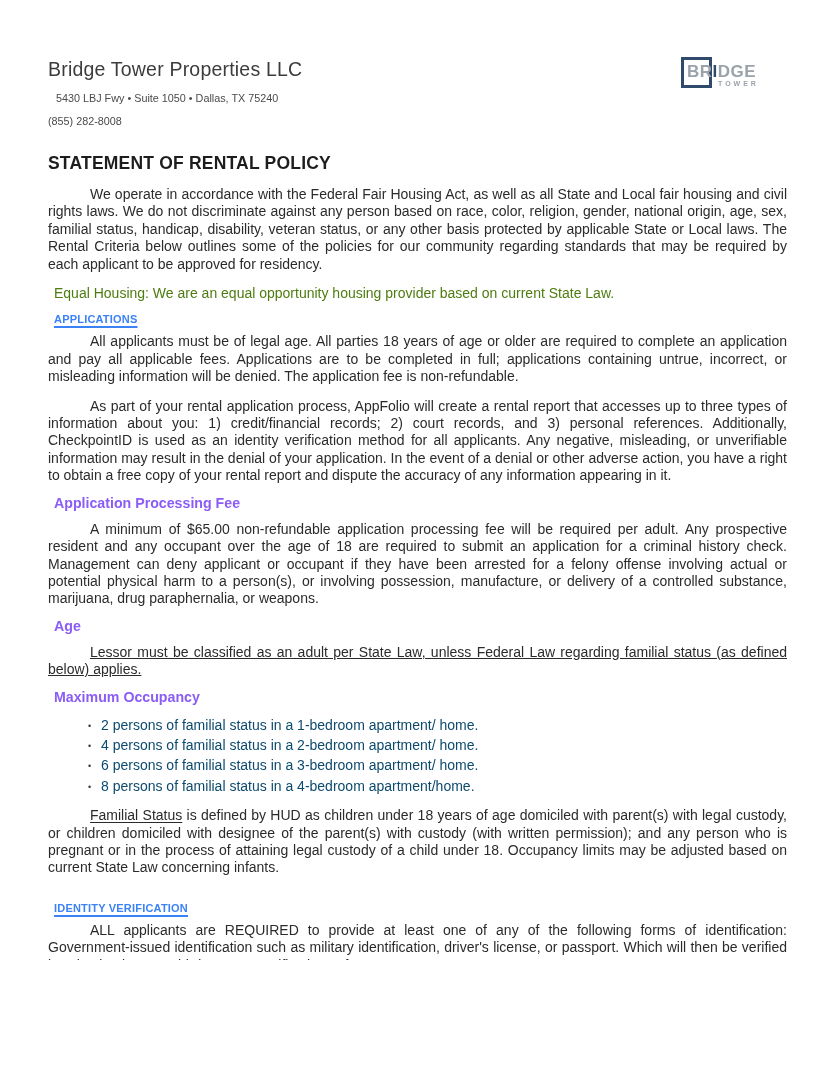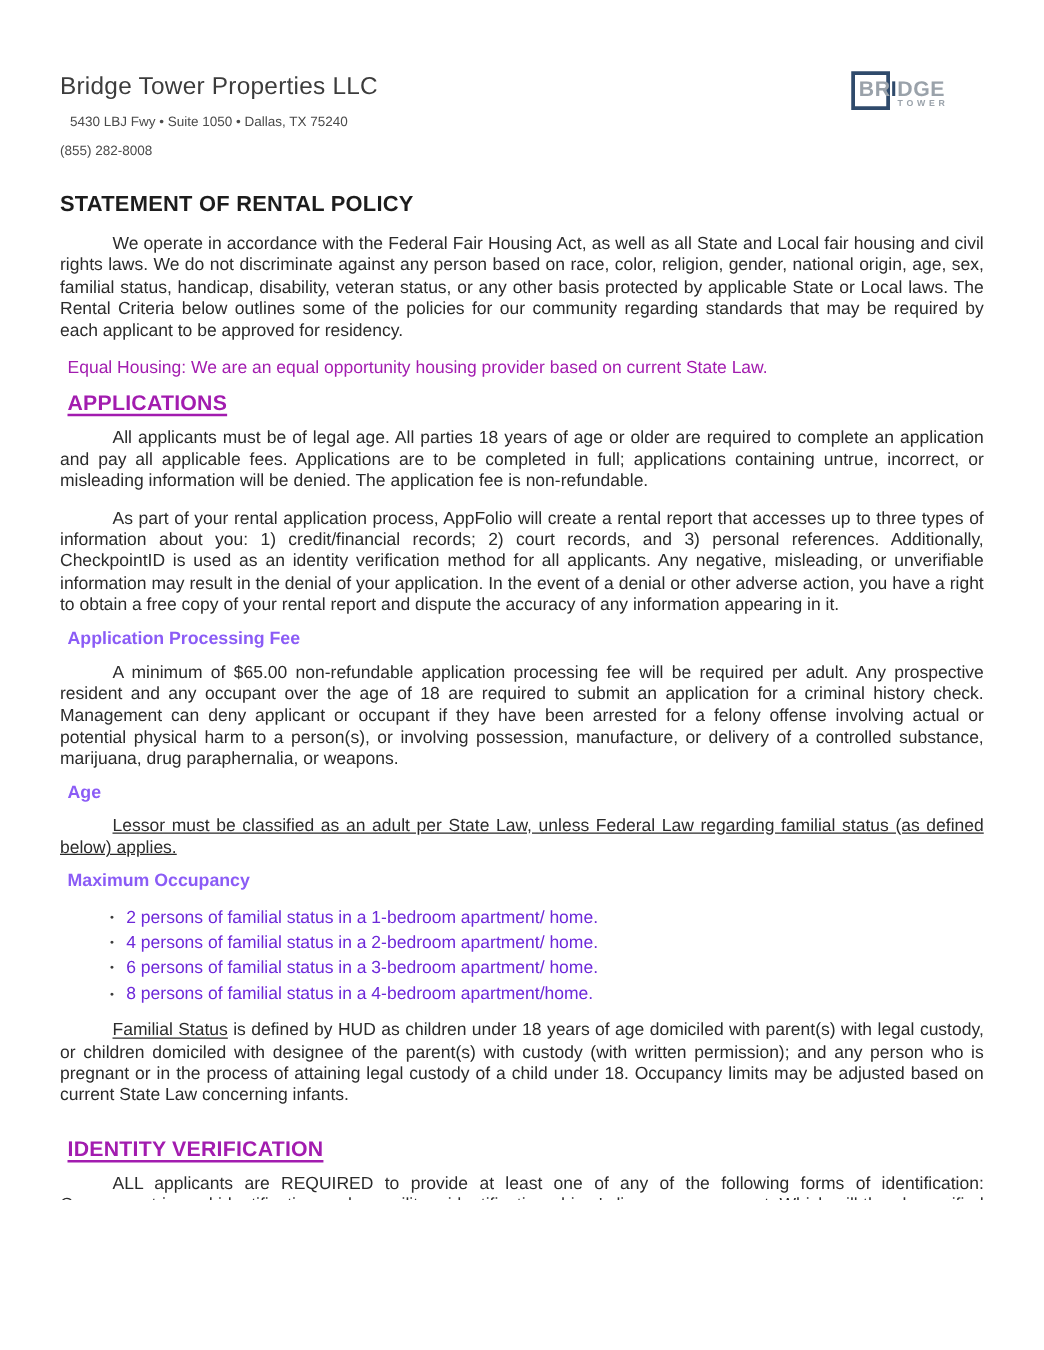--- a/index.html
+++ b/index.html
@@ -87,28 +87,28 @@
     line-height: 17.4px;
     text-align: justify;
     text-indent: 42px;
     color: #2b2b2b;
   }
   .equal-housing {
     margin-top: 12px;
     margin-left: 6px;
     font-size: 14px;
     line-height: 17.4px;
-    color: #a21caf;
+    color: #4d7c0f;
   }
   h2.section-heading {
     margin-top: 11px;
     margin-left: 6px;
-    font-size: 17px;
-    font-weight: 700;
-    color: #a21caf;
+    font-size: 11px;
+    font-weight: 700;
+    color: #3b82f6;
     text-decoration: underline;
     text-underline-offset: 3px;
     text-decoration-thickness: 1.5px;
     letter-spacing: 0.2px;
   }
   h3.sub-heading {
     margin-top: 10px;
     margin-left: 6px;
     font-size: 14.2px;
     font-weight: 700;
@@ -118,21 +118,21 @@
   ul.occupancy-list {
     margin-top: 10px;
     margin-left: 40px;
     list-style: none;
   }
   ul.occupancy-list li {
     position: relative;
     padding-left: 13px;
     font-size: 14px;
     line-height: 20.4px;
-    color: #6d28d9;
+    color: #0c4a6e;
   }
   ul.occupancy-list li::before {
     content: "•";
     position: absolute;
     left: 0;
     top: 1px;
     font-size: 9px;
     color: #3a3a3a;
   }
   .underlined { text-decoration: underline; text-underline-offset: 2px; }

